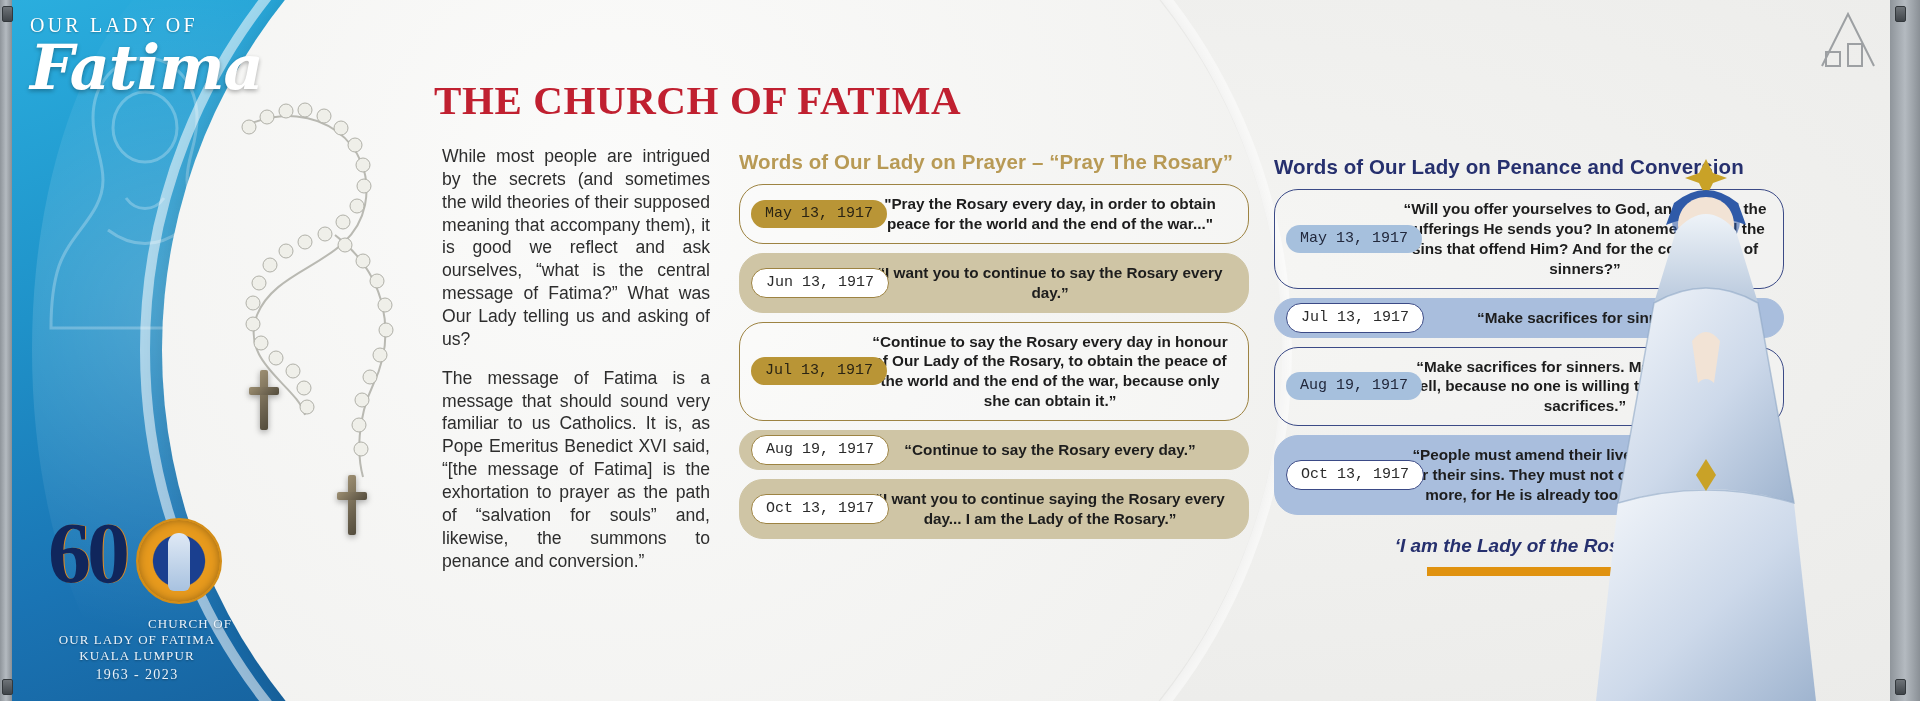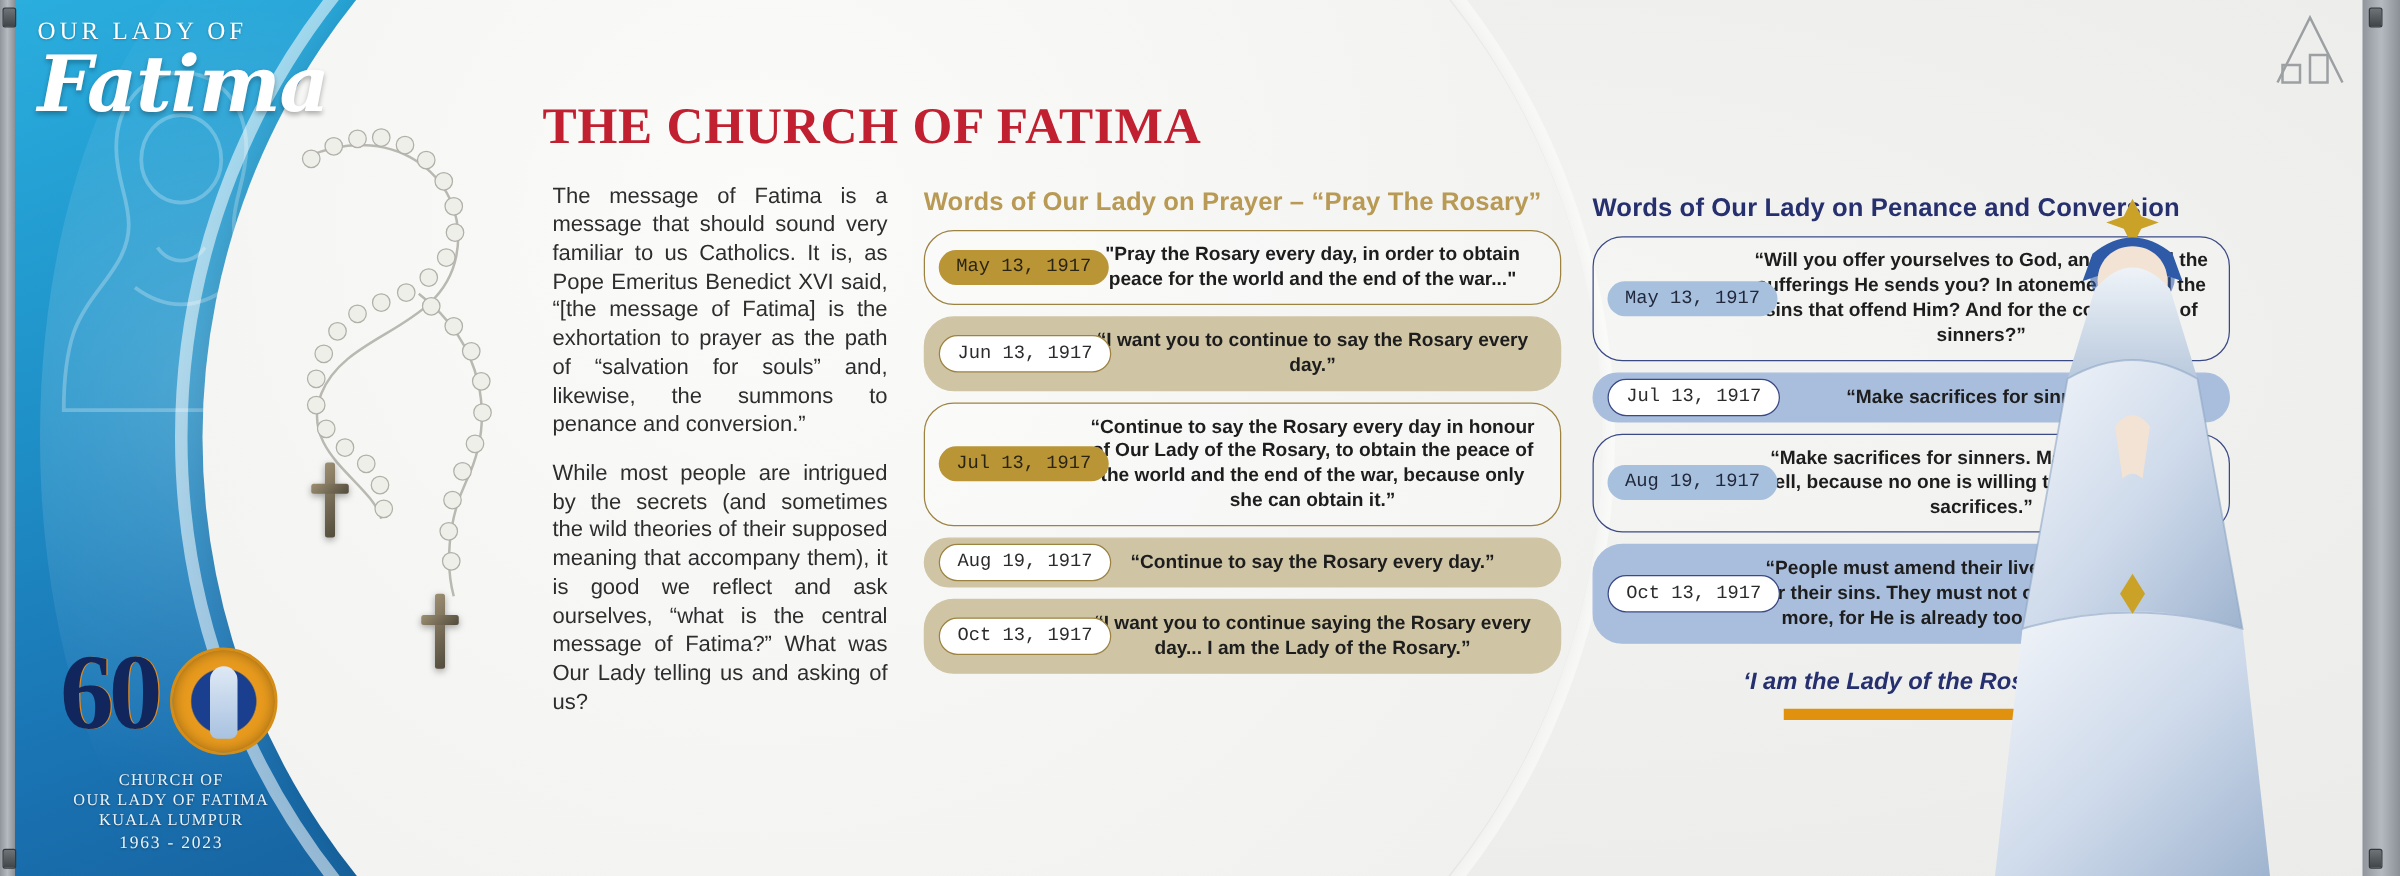--- a/index.html
+++ b/index.html
@@ -110,21 +110,21 @@
     content:""; position:absolute; left:50%; top:16%;
     transform: translateX(-50%);
     width: 22px; height: 58px; border-radius: 11px 11px 6px 6px;
     background: linear-gradient(180deg,#dfe9f5,#a8c2e0);
   }
   .seal-text {
     font-family: "Liberation Serif", serif;
     color: #eaf3fb; line-height: 1.25; margin-top: 4px;
     text-shadow: 0 1px 2px rgba(0,0,0,.35);
   }
-  .seal-l1 { font-size: 13px; letter-spacing: 1.1px; }
+  .seal-l1 { font-size: 13px; letter-spacing: 1.1px; text-align: right; }
   .seal-l2 { font-size: 13px; letter-spacing: 1.1px; }
   .seal-l3 { font-size: 13px; letter-spacing: 1.1px; }
   .seal-l4 { font-size: 14px; letter-spacing: 1.4px; margin-top: 1px; }
 
   
   .rosary { position: absolute; left: 175px; top: 85px; width: 250px; height: 500px; }
   .cross-a, .cross-b { position: absolute; }
   .cross-a { left: 60px; top: 285px; }
   .cross-b { left: 148px; top: 390px; }
   .cross-shape {
@@ -299,22 +299,22 @@
       <div class="cross-b">
         <div class="cross-shape"></div>
       </div>
     </div>
 
     <div class="title">
       <span>THE CHURCH OF FATIMA</span>
     </div>
 
     <div class="intro">
+      <p>While most people are intrigued by the secrets (and sometimes the wild theories of their supposed meaning that accompany them), it is good we reflect and ask ourselves, “what is the central message of Fatima?” What was Our Lady telling us and asking of us?</p>
       <p>The message of Fatima is a message that should sound very familiar to us Catholics. It is, as Pope Emeritus Benedict XVI said, “[the message of Fatima] is the exhortation to prayer as the path of “salvation for souls” and, likewise, the summons to penance and conversion.”</p>
-      <p>While most people are intrigued by the secrets (and sometimes the wild theories of their supposed meaning that accompany them), it is good we reflect and ask ourselves, “what is the central message of Fatima?” What was Our Lady telling us and asking of us?</p>
     </div>
 
     <div class="col-mid">
       <div class="col-head head-gold">Words of Our Lady on Prayer – “Pray The Rosary”</div>
       <div id="prayer-rows">
           <div class="row">
             <div class="row-body row-out-gold">
               <div class="quote">"Pray the Rosary every day,  in order to obtain  peace for the world and the end of the war..."</div>
             </div>
             <div class="badge badge-solid-gold">May 13, 1917</div>

